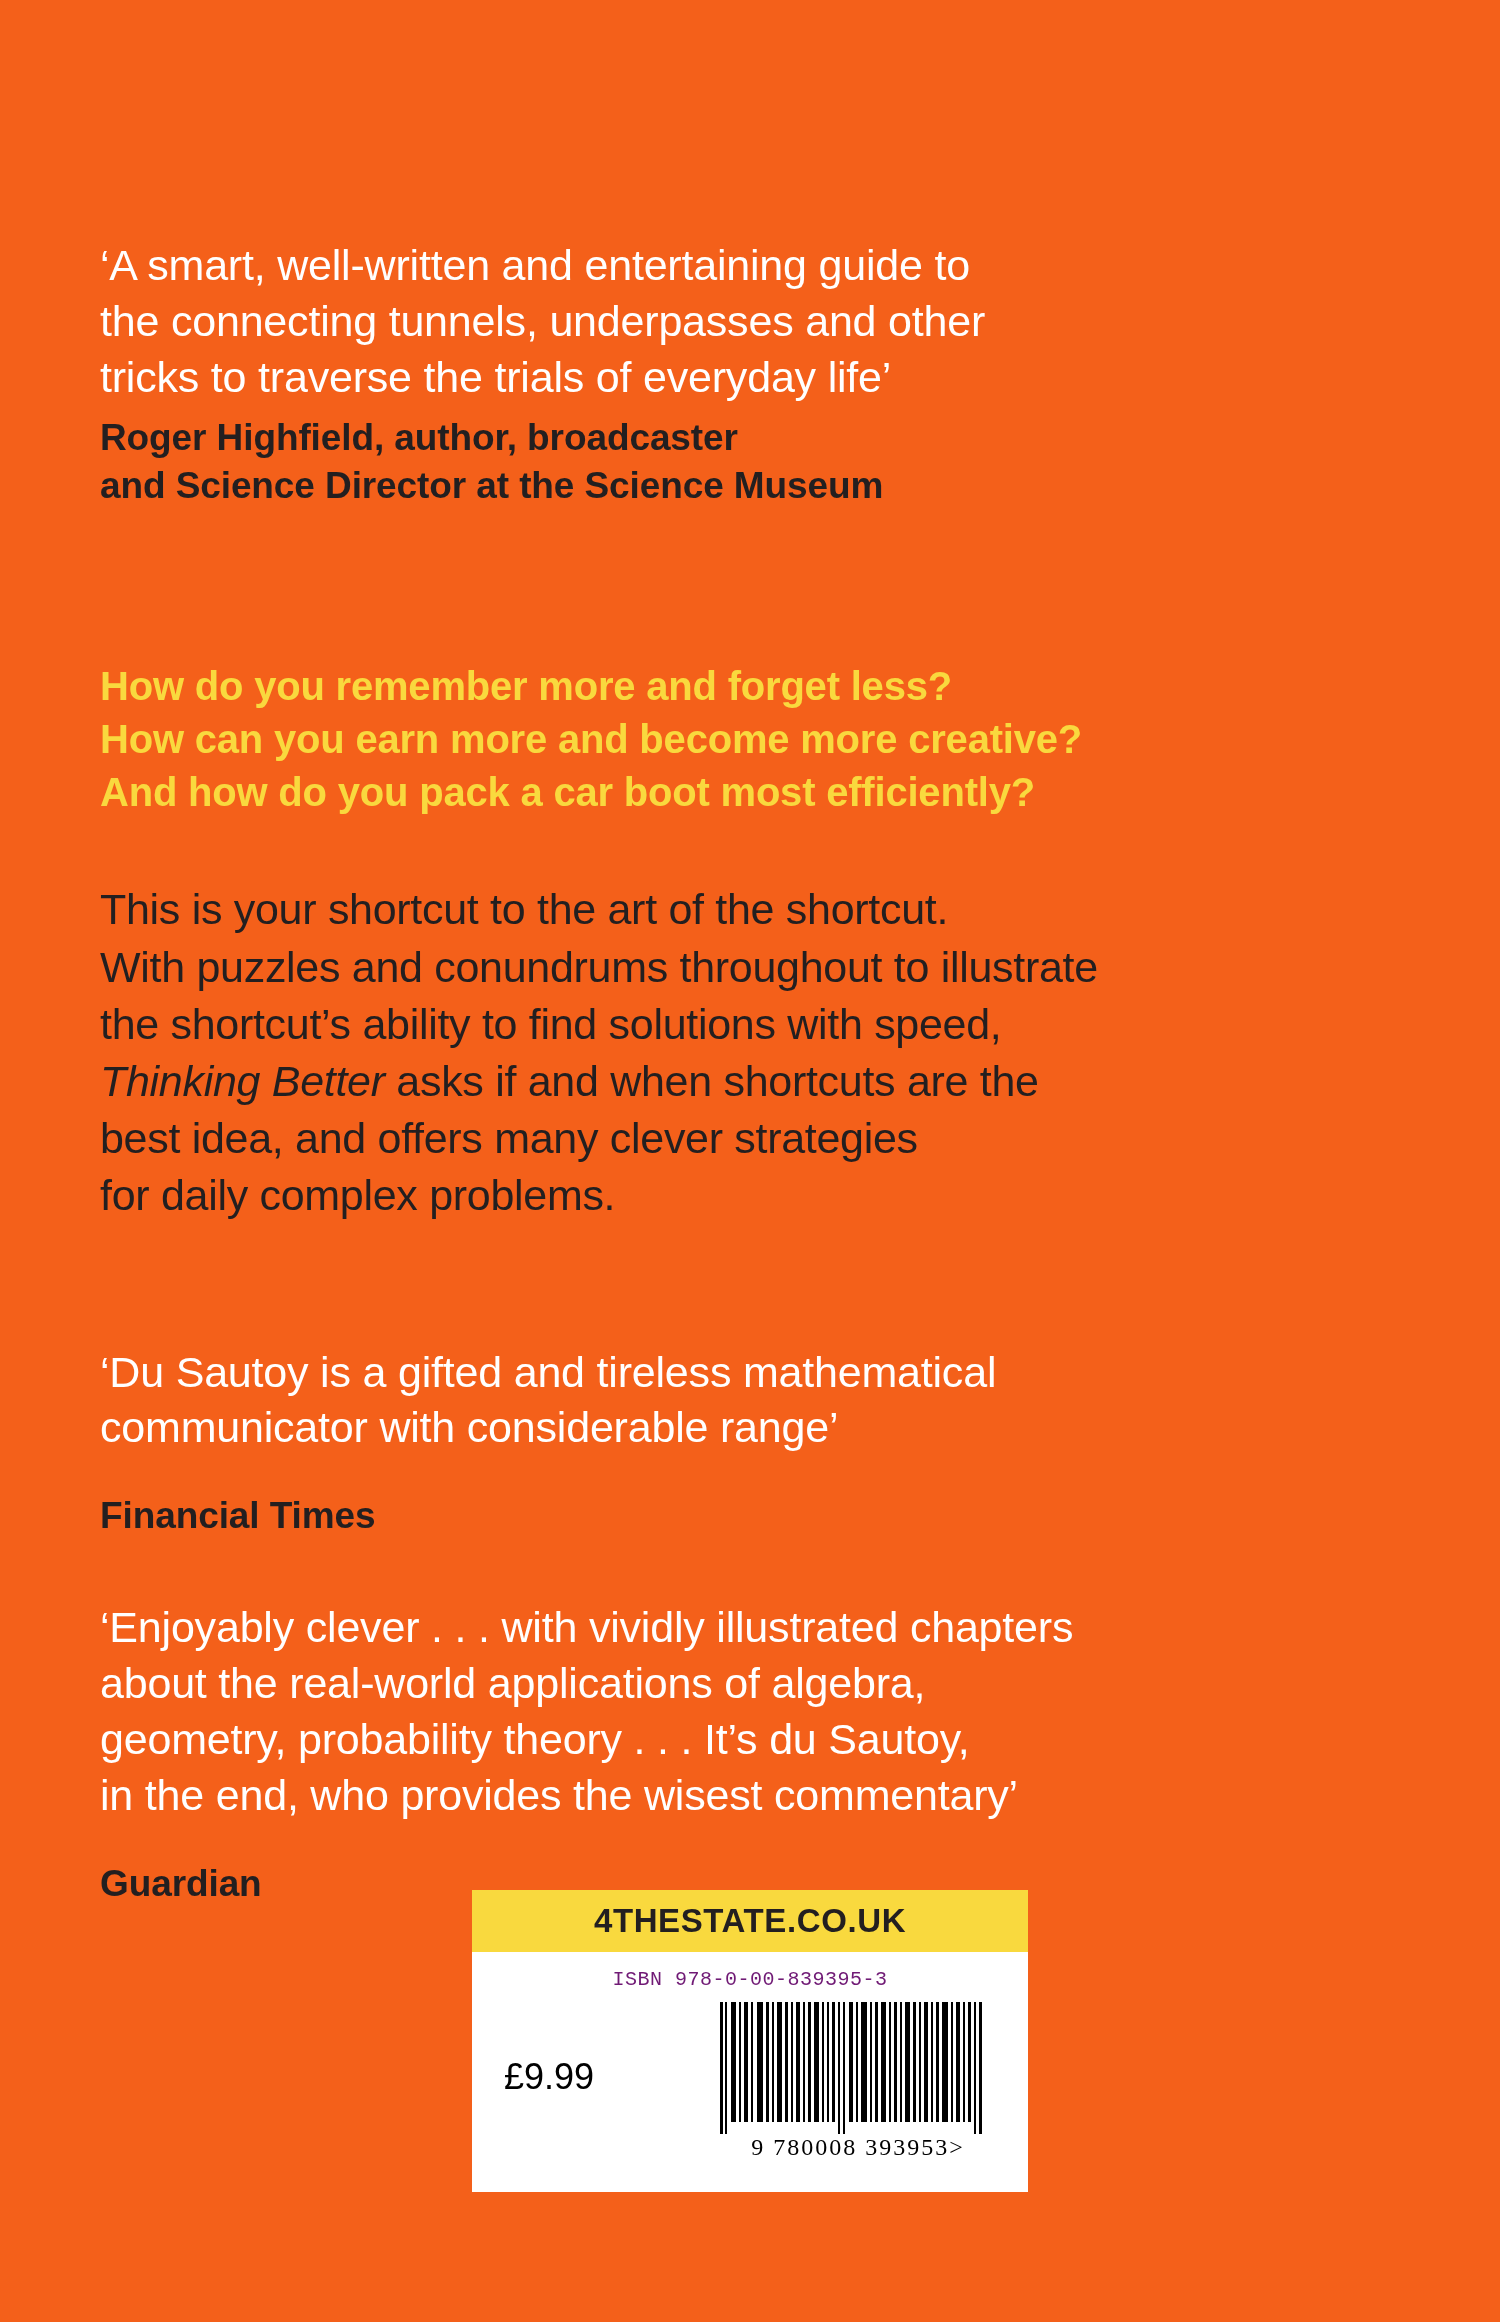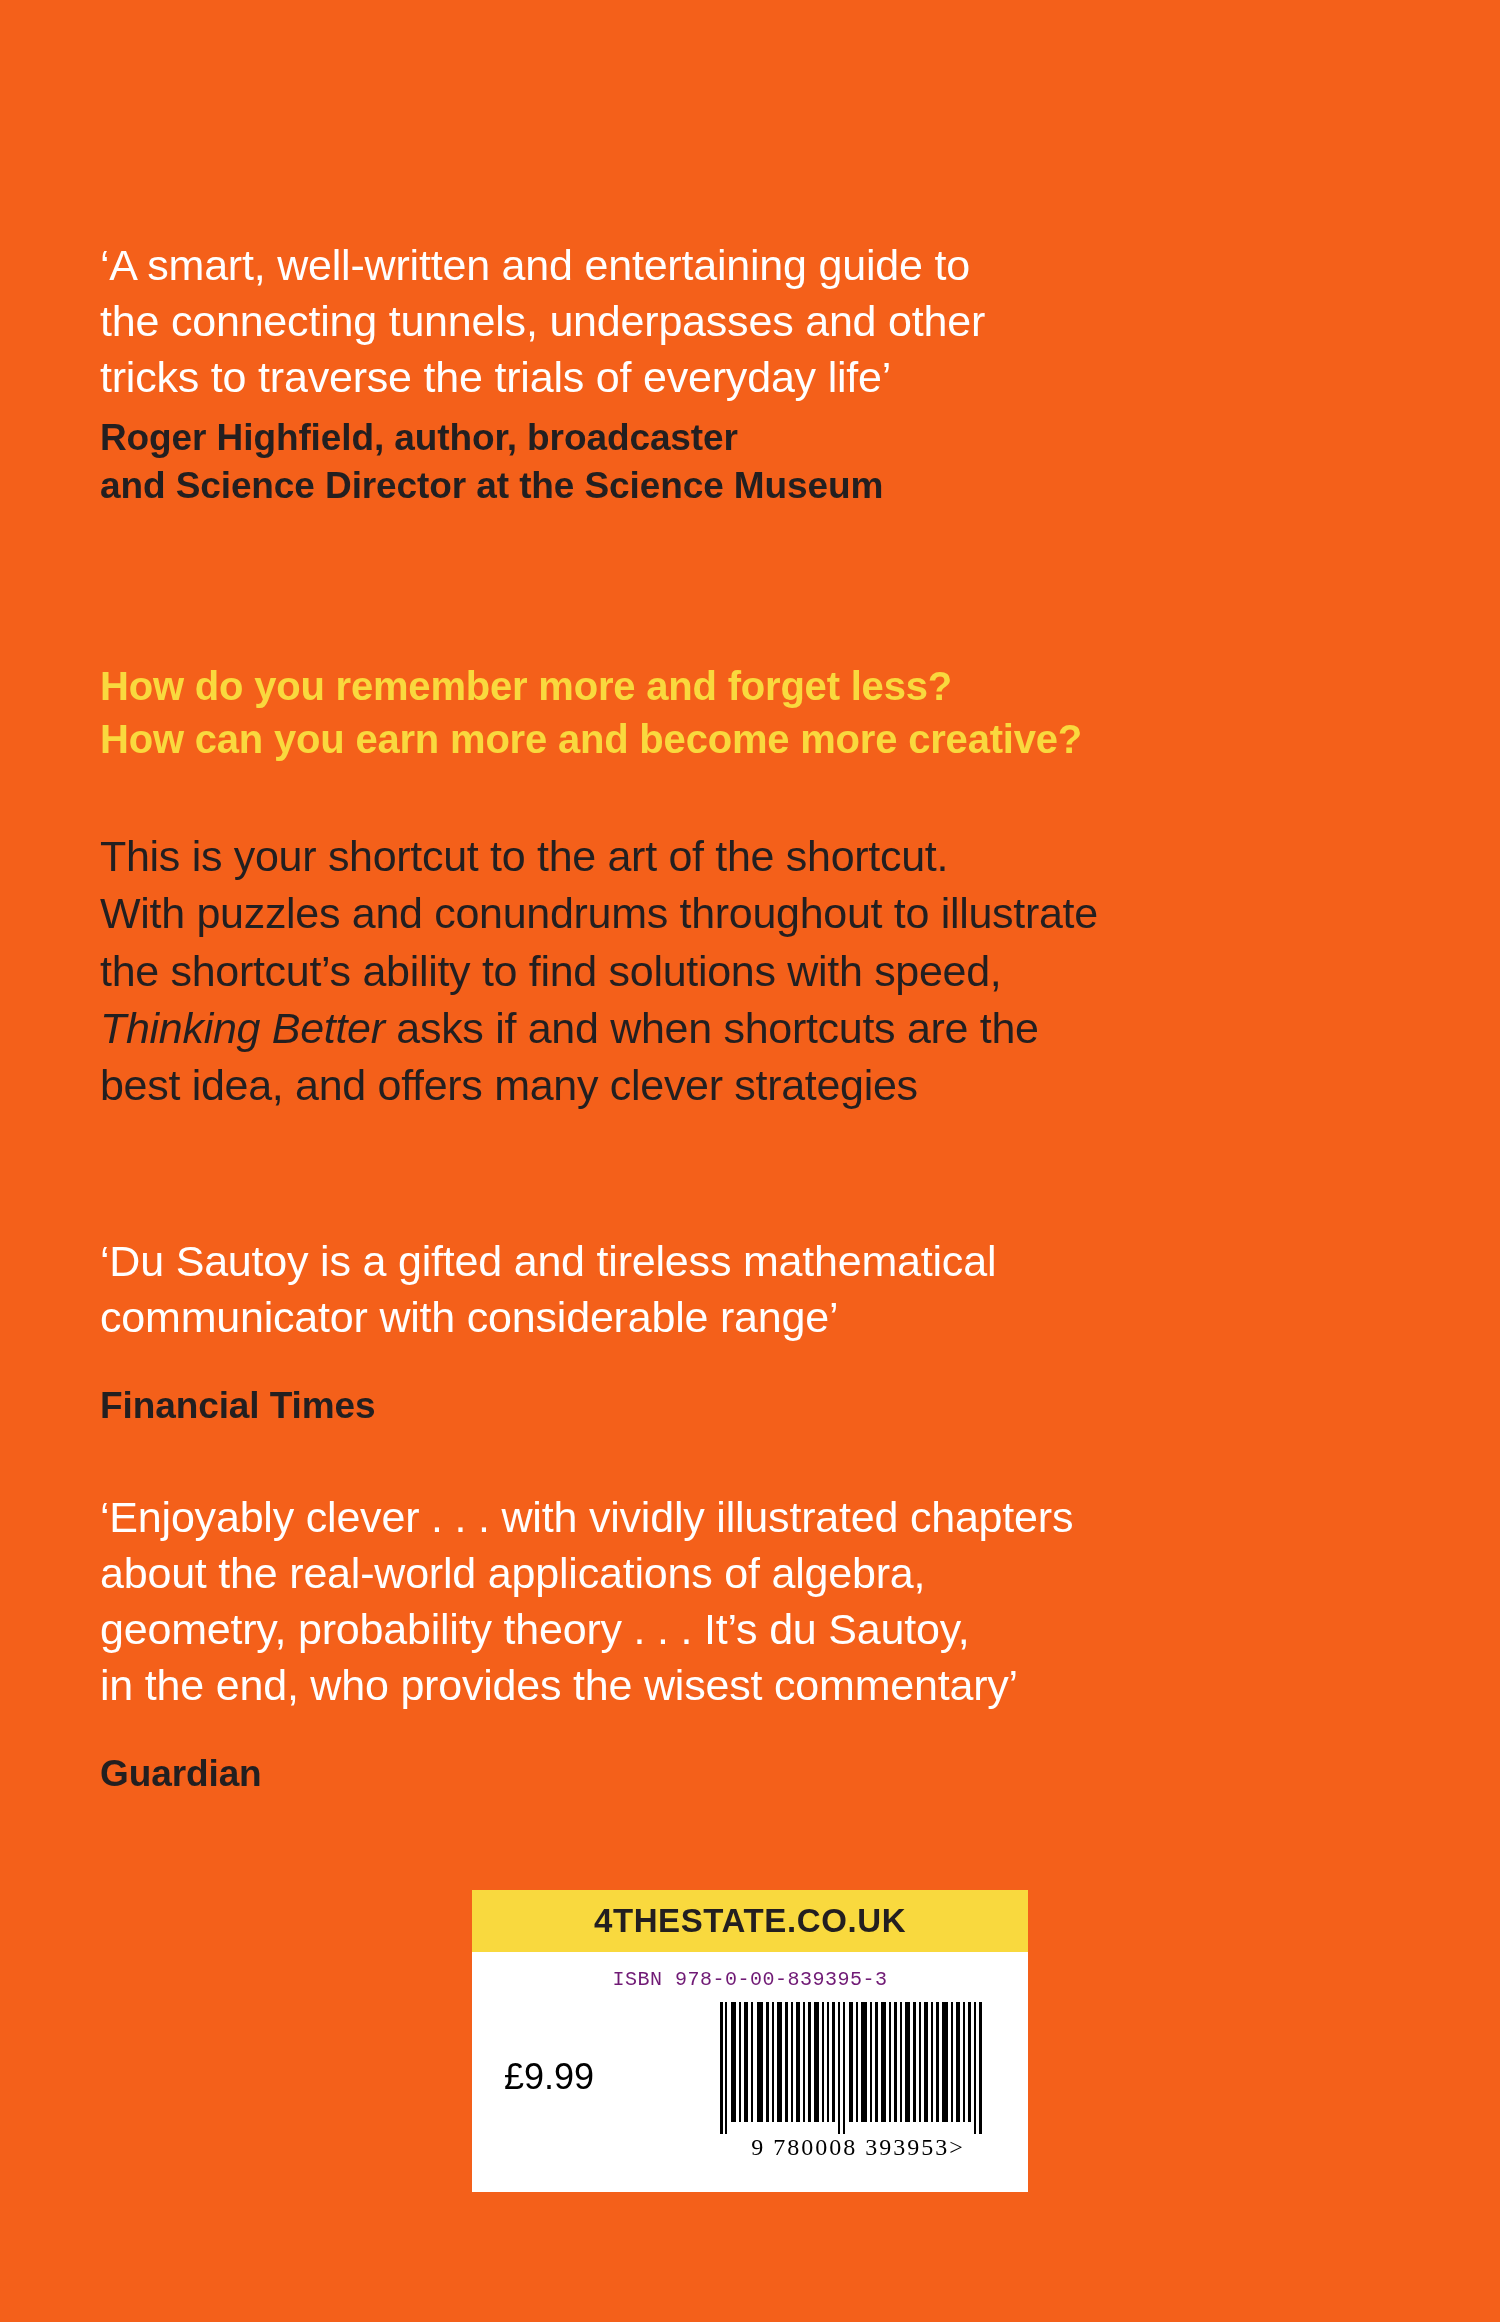--- a/index.html
+++ b/index.html
@@ -160,30 +160,32 @@
     <div class="small-gap"></div>
     <div class="attrib-dark">Roger Highfield, author, broadcaster</div>
     <div class="attrib-dark">and Science Director at the Science Museum</div>
   </div>
 
   <div class="gap-1"></div>
 
   <div class="block">
     <div class="questions">How do you remember more and forget less?</div>
     <div class="questions">How can you earn more and become more creative?</div>
+    <div class="questions">And how do you pack a car boot most efficiently?</div>
   </div>
 
   <div class="gap-2"></div>
 
   <div class="block">
     <div class="body-dark">This is your shortcut to the art of the shortcut.</div>
     <div class="body-dark">With puzzles and conundrums throughout to illustrate</div>
     <div class="body-dark">the shortcut’s ability to find solutions with speed,</div>
     <div class="body-dark"><em>Thinking Better</em><span> asks if and when shortcuts are the</span></div>
     <div class="body-dark">best idea, and offers many clever strategies</div>
+    <div class="body-dark">for daily complex problems.</div>
   </div>
 
   <div class="gap-3"></div>
 
   <div class="block">
     <div class="quote-white">‘Du Sautoy is a gifted and tireless mathematical</div>
     <div class="quote-white">communicator with considerable range’</div>
     <div class="small-gap"></div>
     <div class="attrib-dark-italic">Financial Times</div>
   </div>

